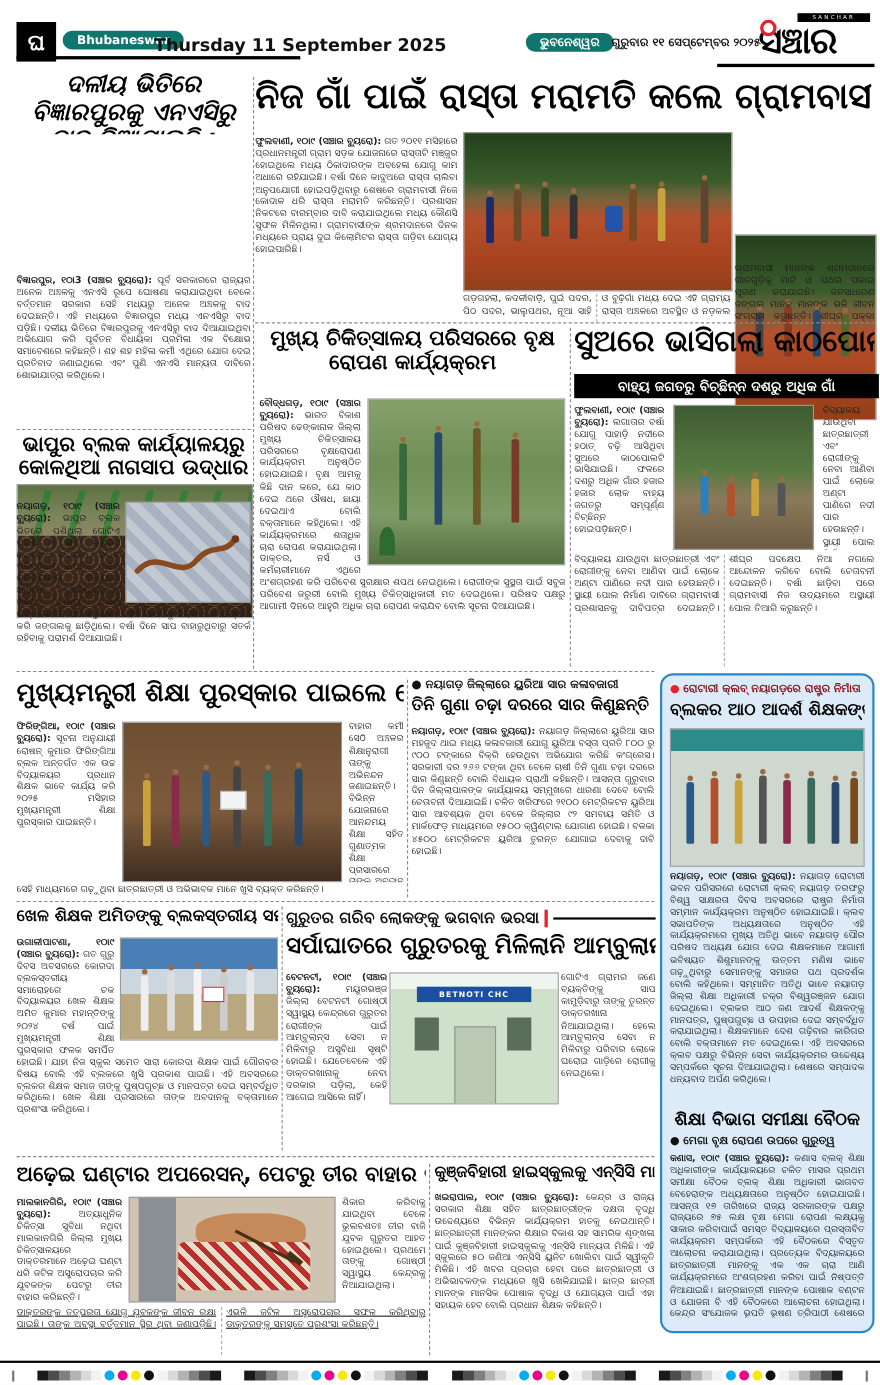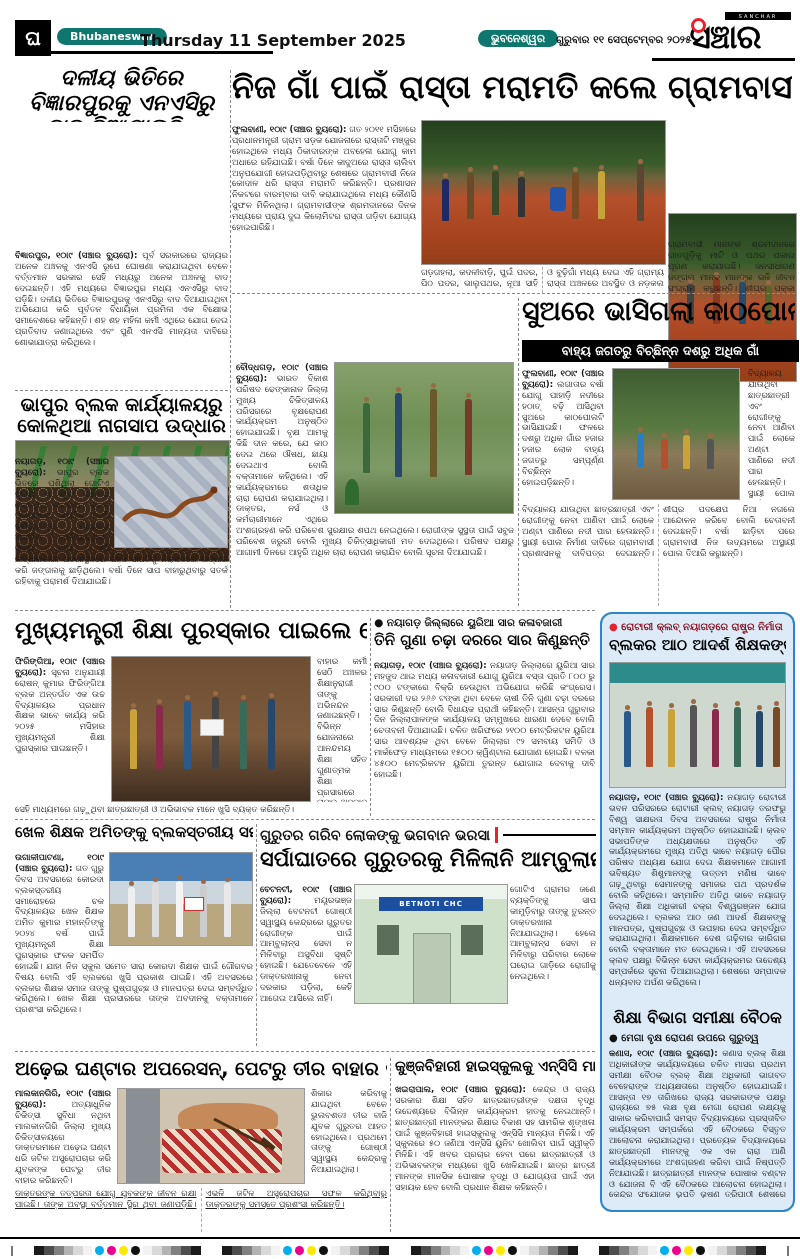--- a/index.html
+++ b/index.html
@@ -91,36 +91,37 @@
     <i class="p" style="left:18px;top:70px;height:40px;background:#444;"></i>
     <i class="p" style="left:44px;top:64px;height:46px;background:#883a22;"></i>
     <i class="p" style="left:70px;top:68px;height:42px;background:#2a4a6a;"></i>
     <i class="p" style="left:96px;top:72px;height:38px;background:#55662a;"></i>
   </div>
   <div class="abs body" style="left:668px;top:239px;width:127px;height:54px;">ଗ୍ରାମବାସୀ ମାନଙ୍କ ଶ୍ରମଦାନରେ ଗାତଗୁଡ଼ିକୁ ମାଟି ଓ ପଥର ପକାଇ ପୂରଣ କରାଯାଇଛି। ଜନସାଧାରଣ ଜଙ୍ଗଲ ମାନବ ମାନଙ୍କ ଭଳି ଜୀବନ ସଂଗ୍ରାମ କରୁଛନ୍ତି। ଶୀଘ୍ର ପକ୍କା ରାସ୍ତା ନିର୍ମାଣ ଦାବି କରିଛନ୍ତି।</div>
 
   <div class="abs hl" style="left:15px;top:66px;width:213px;height:56px;font-size:22px;font-style:italic;">ଦଳୀୟ ଭିତିରେ ବିଜ୍ଞାରପୁରକୁ ଏନଏସିରୁ ବାଦ ଦିଆଯାଇଛି : ପ୍ରମିଳା</div>
   <div class="abs photo" id="rally-ph" style="left:15px;top:126px;width:213px;height:120px;"></div>
   <div class="abs body" style="left:15px;top:250px;width:213px;height:136px;">
-    <span class="dl">ବିଜ୍ଞାରପୁର, ୧୦ା୯ (ସଞ୍ଚାର ବ୍ୟୁରୋ):</span>
+    <span class="dl">ବିଜ୍ଞାରପୁର, ୧୦ା3 (ସଞ୍ଚାର ବ୍ୟୁରୋ):</span>
     <span>ପୂର୍ବ ସରକାରରେ ରାଜ୍ୟର ଅନେକ ଅଞ୍ଚଳକୁ ଏନଏସି ରୂପେ ଘୋଷଣା କରାଯାଇଥିବା ବେଳେ ବର୍ତ୍ତମାନ ସରକାର ସେହି ମଧ୍ୟରୁ ଅନେକ ଅଞ୍ଚଳକୁ ବାଦ ଦେଇଛନ୍ତି। ଏହି ମଧ୍ୟରେ ବିଜ୍ଞାରପୁର ମଧ୍ୟ ଏନଏସିରୁ ବାଦ ପଡ଼ିଛି। ଦଳୀୟ ଭିତିରେ ବିଜ୍ଞାରପୁରକୁ ଏନଏସିରୁ ବାଦ ଦିଆଯାଇଥିବା ଅଭିଯୋଗ କରି ପୂର୍ବତନ ବିଧାୟିକା ପ୍ରମିଳା ଏକ ବିକ୍ଷୋଭ ସମାବେଶରେ କହିଛନ୍ତି। ଶହ ଶହ ମହିଳା କର୍ମୀ ଏଥିରେ ଯୋଗ ଦେଇ ପ୍ରତିବାଦ ଜଣାଇଥିଲେ ଏବଂ ପୁଣି ଏନଏସି ମାନ୍ୟତା ଦାବିରେ ଶୋଭାଯାତ୍ରା କରିଥିଲେ।</span>
   </div>
 
   <div class="abs hl" style="left:15px;top:394px;width:213px;height:56px;font-size:19px;">ଭାପୁର ବ୍ଲକ କାର୍ଯ୍ୟାଳୟରୁ କୋଳଥିଆ ନାଗସାପ ଉଦ୍ଧାର</div>
   <div class="abs body" style="left:15px;top:456px;width:213px;height:150px;">
     <span class="photo" id="snake-ph" style="float:right;width:112px;height:90px;margin:0 0 4px 5px;display:block;">
       <svg width="112" height="90" style="position:absolute;left:0;top:0;">
         <path d="M10 62 C 30 40, 48 72, 64 52 C 78 36, 88 48, 98 34" stroke="#8a4a1f" stroke-width="5" fill="none" stroke-linecap="round"></path>
         <circle cx="99" cy="33" r="3.4" fill="#6e3413"></circle>
       </svg>
     </span>
     <span class="dl">ନୟାଗଡ଼, ୧୦ା୯ (ସଞ୍ଚାର ବ୍ୟୁରୋ):</span>
     <span>ଭାପୁର ବ୍ଲକ ଭିତରେ ପଶିଥିଲା ଗୋଟିଏ ପ୍ରାୟ ୩ ଫୁଟ ଲମ୍ବର କୋଳଥିଆ ନାଗସାପ। ବ୍ଲକ ପରିସରରେ ସାପଟିକୁ ଦେଖି କର୍ମଚାରୀଙ୍କ ମଧ୍ୟରେ ଆତଙ୍କ ଖେଳିଯାଇଥିଲା। ଖବର ପାଇ ସର୍ପ ଉଦ୍ଧାରକାରୀ ଘଟଣାସ୍ଥଳରେ ପହଞ୍ଚି ସାପଟିକୁ ନିରାପଦରେ ଉଦ୍ଧାର କରି ଜଙ୍ଗଲକୁ ଛାଡ଼ିଥିଲେ। ବର୍ଷା ଦିନେ ସାପ ବାହାରୁଥିବାରୁ ସତର୍କ ରହିବାକୁ ପରାମର୍ଶ ଦିଆଯାଇଛି।</span>
   </div>
 
+  <div class="abs hl" style="left:236px;top:298px;width:278px;height:58px;font-size:19px;">ମୁଖ୍ୟ ଚିକିତ୍ସାଳୟ ପରିସରରେ ବୃକ୍ଷ ରୋପଣ କାର୍ଯ୍ୟକ୍ରମ</div>
   <div class="abs body" style="left:236px;top:362px;width:278px;height:244px;">
     <span class="photo" id="plant-ph" style="float:right;width:178px;height:150px;margin:0 0 5px 6px;display:block;">
       <i class="p" style="left:28px;top:40px;height:70px;background:#3a6a3a;"></i>
       <i class="p" style="left:60px;top:30px;height:84px;background:#28486a;"></i>
       <i class="p" style="left:95px;top:26px;height:88px;background:#6a5a2a;"></i>
       <i class="p" style="left:130px;top:36px;height:76px;background:#7a3a2a;"></i>
       <span style="position:absolute;left:10px;bottom:8px;width:14px;height:26px;background:#2f6b2f;border-radius:50% 50% 0 0;display:block;"></span>
     </span>
     <span class="dl">ବୌଦ୍ଧଗଡ଼, ୧୦ା୯ (ସଞ୍ଚାର ବ୍ୟୁରୋ):</span>
     <span>ଭାରତ ବିକାଶ ପରିଷଦ ଢେଙ୍କାନାଳ ଜିଲ୍ଲା ମୁଖ୍ୟ ଚିକିତ୍ସାଳୟ ପରିସରରେ ବୃକ୍ଷରୋପଣ କାର୍ଯ୍ୟକ୍ରମ ଅନୁଷ୍ଠିତ ହୋଇଯାଇଛି। ବୃକ୍ଷ ଆମକୁ କିଛି ଦାନ କରେ, ଯେ କାଠ ଦେଇ ଥରେ ଔଷଧ, ଛାୟା ଦେଇଥାଏ ବୋଲି ବକ୍ତାମାନେ କହିଥିଲେ। ଏହି କାର୍ଯ୍ୟକ୍ରମରେ ଶତାଧିକ ଚାରା ରୋପଣ କରାଯାଇଥିଲା। ଡାକ୍ତର, ନର୍ସ ଓ କର୍ମଚାରୀମାନେ ଏଥିରେ ଅଂଶଗ୍ରହଣ କରି ପରିବେଶ ସୁରକ୍ଷାର ଶପଥ ନେଇଥିଲେ। ରୋଗୀଙ୍କ ସୁସ୍ଥତା ପାଇଁ ସବୁଜ ପରିବେଶ ଜରୁରୀ ବୋଲି ମୁଖ୍ୟ ଚିକିତ୍ସାଧିକାରୀ ମତ ଦେଇଥିଲେ। ପରିଷଦ ପକ୍ଷରୁ ଆଗାମୀ ଦିନରେ ଆହୁରି ଅଧିକ ଚାରା ରୋପଣ କରାଯିବ ବୋଲି ସୂଚନା ଦିଆଯାଇଛି।</span>

